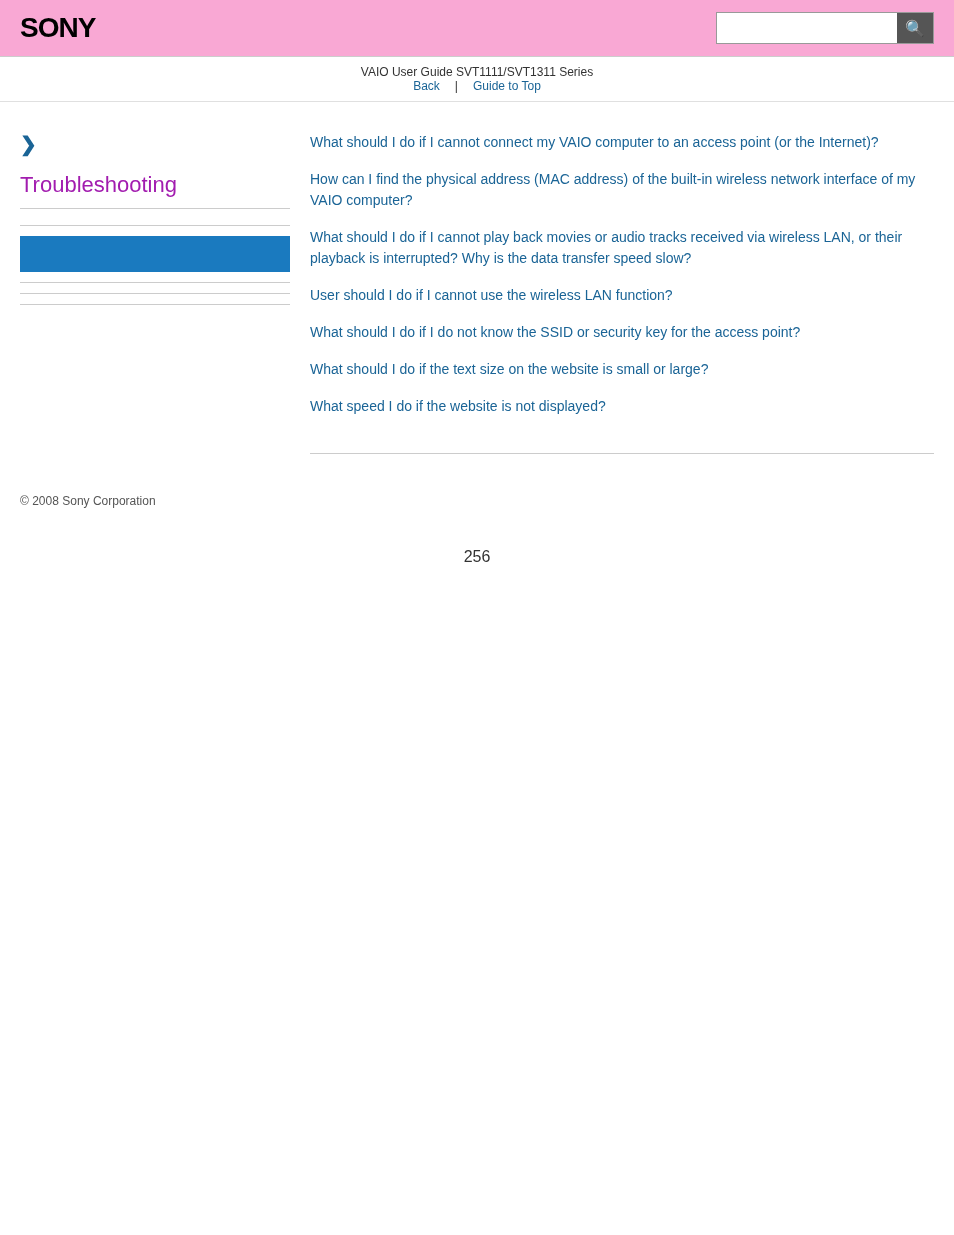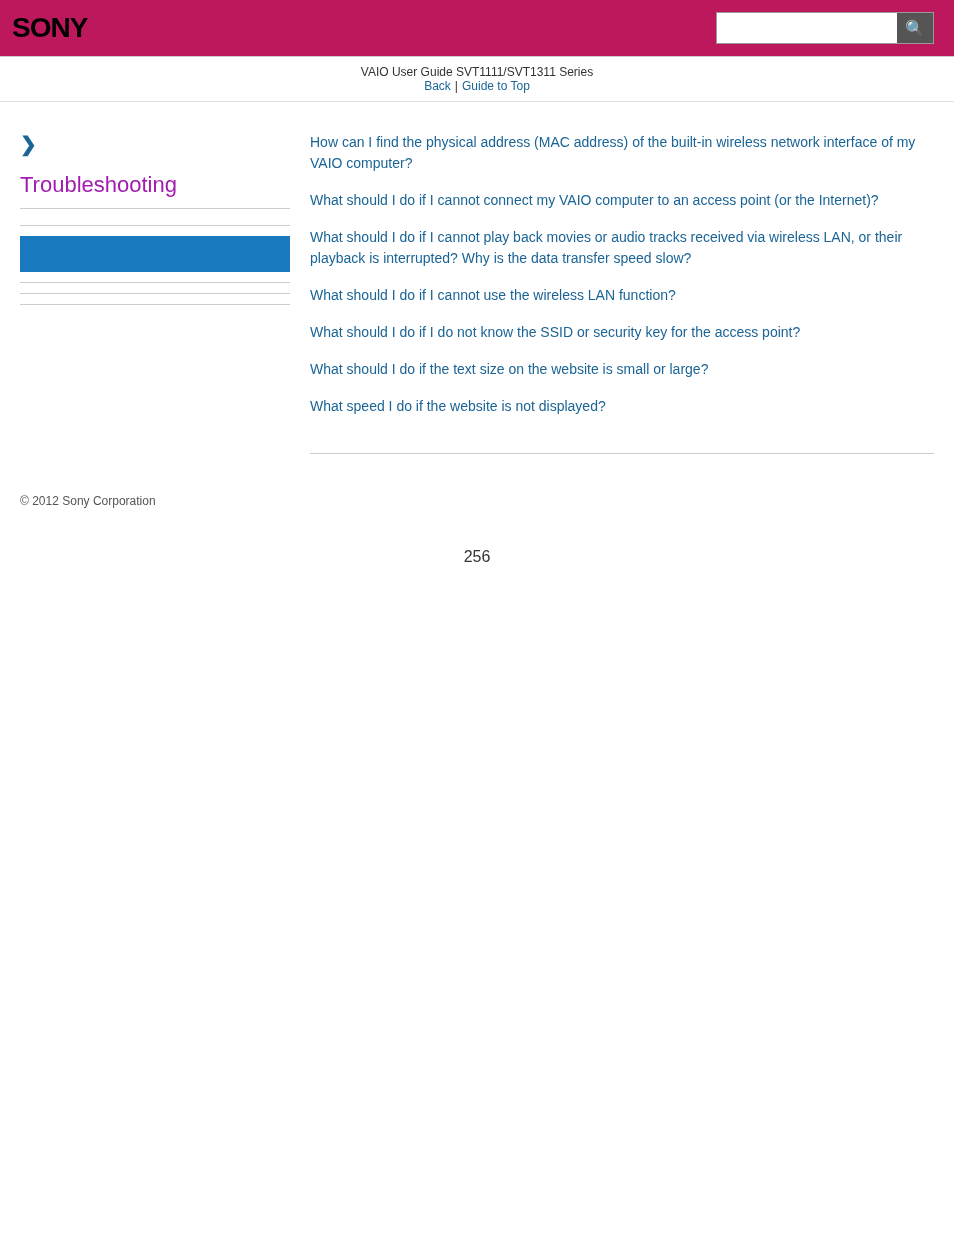--- a/index.html
+++ b/index.html
@@ -15,23 +15,23 @@
       background: #fff;
       width: 954px;
       min-height: 1235px;
     }
 
     
     .header {
       display: flex;
       align-items: center;
       justify-content: space-between;
-      padding: 12px 20px 12px 12px;
+      padding: 12px 20px 12px 20px;
       border-bottom: 1px solid #ccc;
-      background: #be185d;
+      background: #f9a8d4;
     }
 
     .sony-logo {
       font-size: 28px;
       font-weight: bold;
       font-family: Arial Black, Arial, sans-serif;
       letter-spacing: -1px;
       color: #000;
     }
 
@@ -70,21 +70,21 @@
       justify-content: space-between;
       padding: 8px 20px;
       font-size: 12px;
       color: #333;
       border-bottom: 1px solid #e0e0e0;
       flex-direction: column;
     }
 
     .nav-links {
       display: flex;
-      gap: 4px;
+      gap: 15px;
       align-items: center;
     }
 
     .nav-link {
       color: #1a6496;
       text-decoration: none;
       font-size: 12px;
       cursor: pointer;
     }
 
@@ -198,28 +198,28 @@
     <div class="sidebar-title">Troubleshooting</div>
     <hr class="sidebar-divider">
     <div class="sidebar-highlight"></div>
     <hr class="sidebar-divider">
     <hr class="sidebar-divider">
     <hr class="sidebar-divider">
   </div>
 
   <div class="content-area">
 
-  <a class="content-link" href="#">How can I find the physical address (MAC address) of the built-in wireless network interface of my VAIO computer?</a>
-      <a class="content-link" href="#">What should I do if I cannot connect my VAIO computer to an access point (or the Internet)?</a>
+  <a class="content-link" href="#">What should I do if I cannot connect my VAIO computer to an access point (or the Internet)?</a>
+      <a class="content-link" href="#">How can I find the physical address (MAC address) of the built-in wireless network interface of my VAIO computer?</a>
       <a class="content-link" href="#">What should I do if I cannot play back movies or audio tracks received via wireless LAN, or their playback is interrupted? Why is the data transfer speed slow?</a>
-      <a class="content-link" href="#">What should I do if I cannot use the wireless LAN function?</a>
+      <a class="content-link" href="#">User should I do if I cannot use the wireless LAN function?</a>
       <a class="content-link" href="#">What should I do if I do not know the SSID or security key for the access point?</a>
       <a class="content-link" href="#">What should I do if the text size on the website is small or large?</a>
       <a class="content-link" href="#">What speed I do if the website is not displayed?</a>
     </div>
 
 </div>
 
 <div class="footer">
-  <span>© 2012 Sony Corporation</span>
+  <span>© 2008 Sony Corporation</span>
 </div>
 
 <div class="page-number">256</div>
 
 </body></html>

